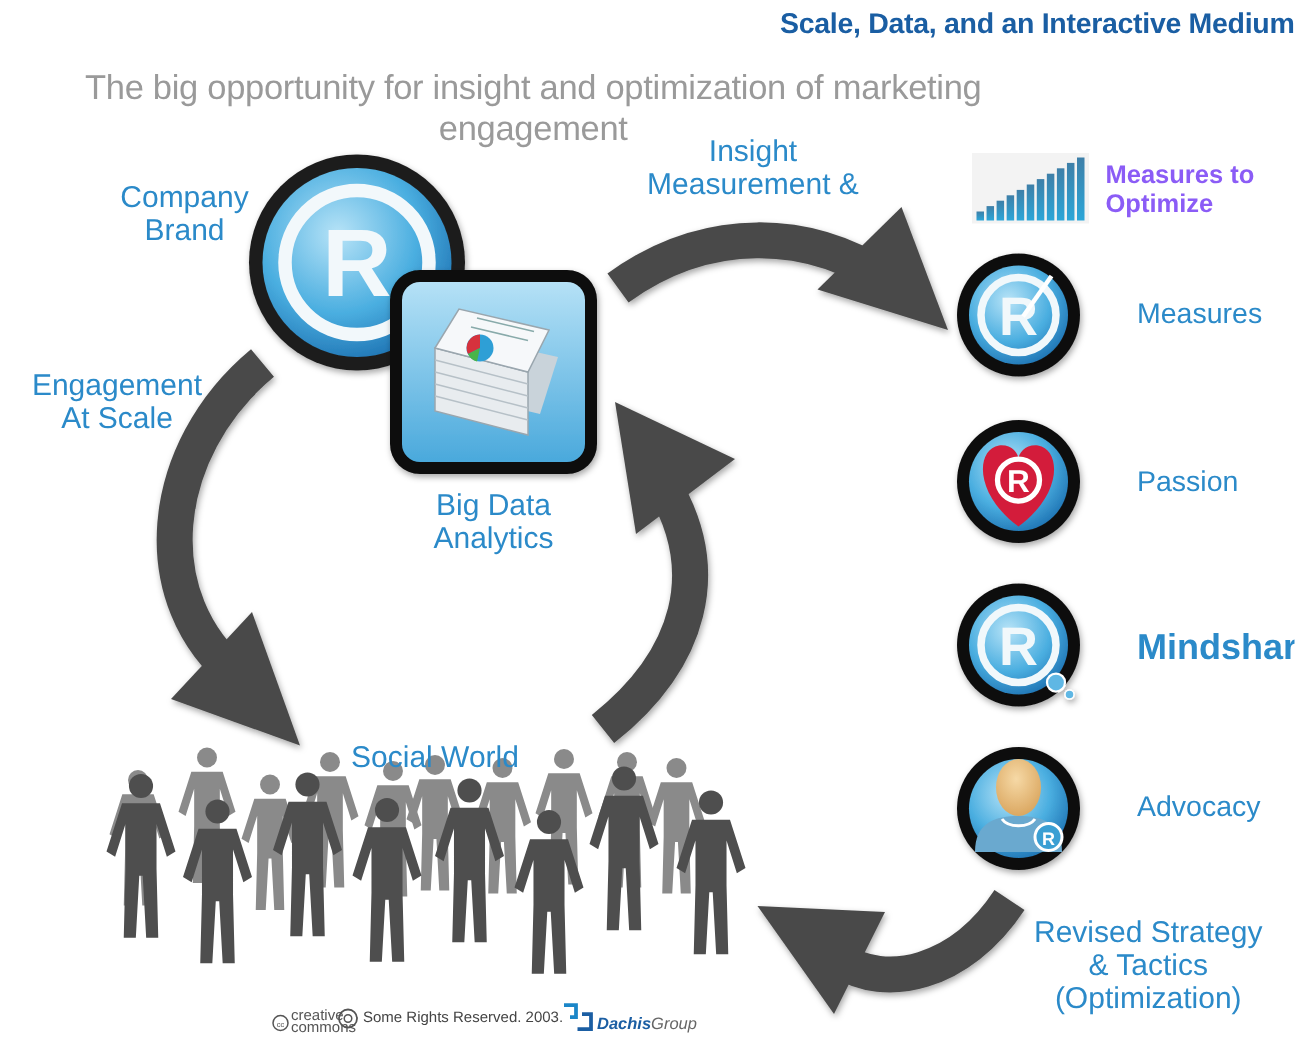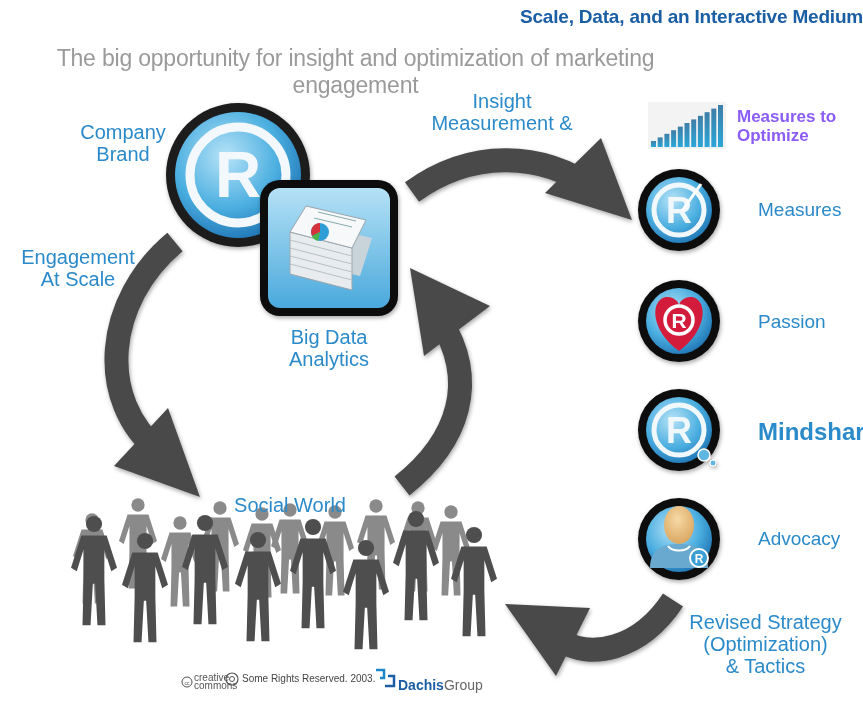--- a/index.html
+++ b/index.html
@@ -248,34 +248,34 @@
 
 <div class="abs lbl" style="left:412px; top:90px; width:180px;">
   <div>Insight</div>
   <div>Measurement &amp;</div>
 </div>
 
 <div class="abs lbl" style="left:220px; top:473px; width:140px;margin-top:21px;">Social World</div>
 
 <div class="abs lbl" style="left:668px; top:611px; width:195px;">
   <div>Revised Strategy</div>
+  <div>&amp; Tactics</div>
   <div>(Optimization)</div>
-  <div>&amp; Tactics</div>
 </div>
 
 <div class="abs measures-head" style="left:737px; top:107px;">
   <div>Measures to</div>
   <div>Optimize</div>
 </div>
 
 <div class="abs lbl" style="left:758px; top:199px; text-align:left; font-size:19px;">Measures</div>
 <div class="abs lbl" style="left:758px; top:311px; text-align:left; font-size:19px;">Passion</div>
 <div class="abs lbl" style="left:758px; top:421px; text-align:left; font-size:24px;font-weight:bold;">Mindshare</div>
 <div class="abs lbl" style="left:758px; top:528px; text-align:left; font-size:19px;">Advocacy</div>
 
 <div class="abs footer" style="left:194px; top:674px; line-height:8px; font-size:10px; color:#555;">
   <div>creative</div>
   <div>commons</div>
 </div>
 <div class="abs footer" style="left:242px; top:673px;">Some Rights Reserved. 2003.</div>
-<div class="abs footer" style="left:398px; top:677px; font-size:14px;">
+<div class="abs footer" style="left:398px; top:677px; font-size:11px;font-style:italic;">
   <span style="font-weight:bold; color:#1b5ea3;">Dachis</span><span style="color:#666;">Group</span>
 </div>
 
 </body></html>

